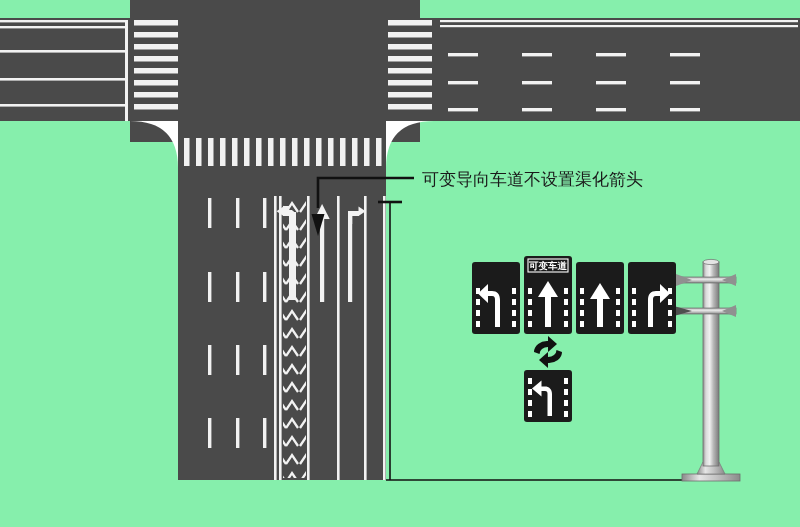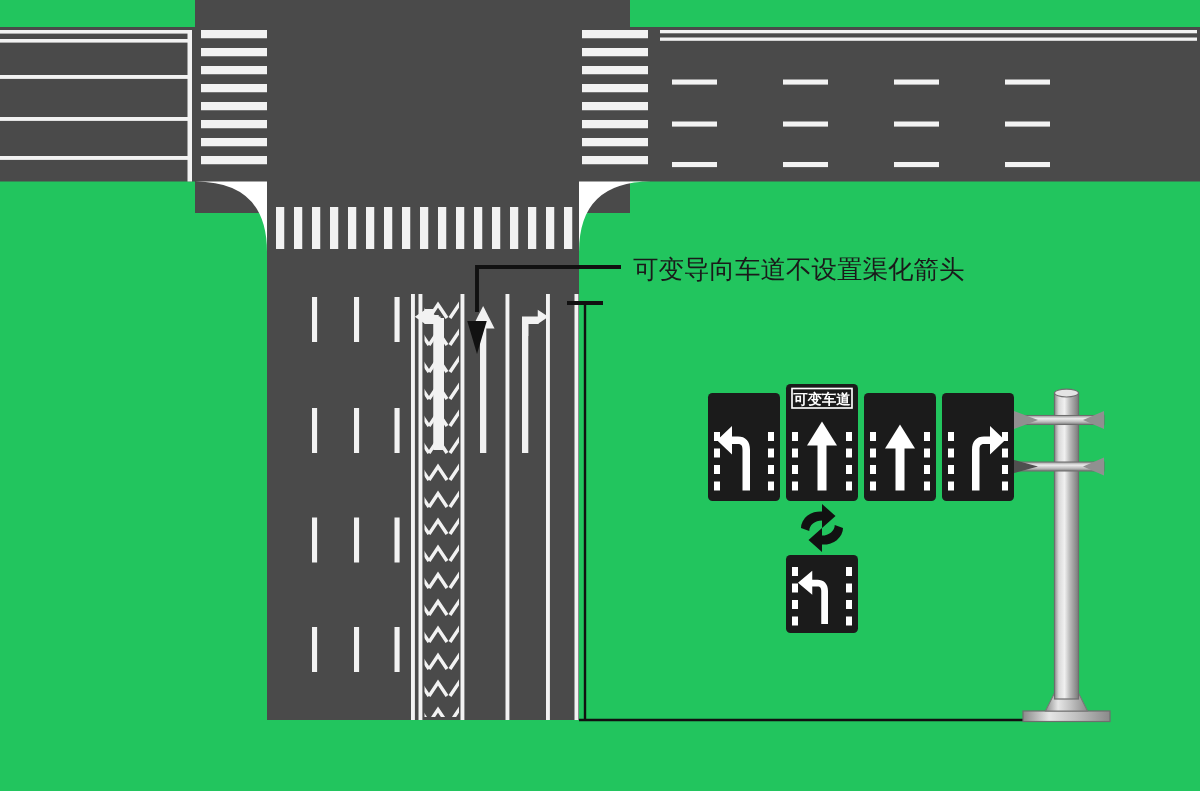--- a/index.html
+++ b/index.html
@@ -1,18 +1,18 @@
 <!DOCTYPE html>
 <html><head>
 <meta charset="utf-8">
 <style>
   html,body{margin:0;padding:0;background:#ffffff;}
   body{width:800px;height:527px;overflow:hidden;
        font-family:"Liberation Sans","DejaVu Sans",sans-serif;}
-  #stage{position:relative;width:800px;height:527px;background:#22c55e;}
+  #stage{position:relative;width:800px;height:527px;background:#86efac;}
   #stage svg{position:absolute;left:0;top:0;}
   .anno-text{
     font-family:"DejaVu Sans","Liberation Sans",sans-serif;
     font-size:17px;
     fill:#1a1a1a;
     white-space:pre;
   }
   .sign-text{
     font-family:"DejaVu Sans","Liberation Sans",sans-serif;
     font-size:9.5px;

